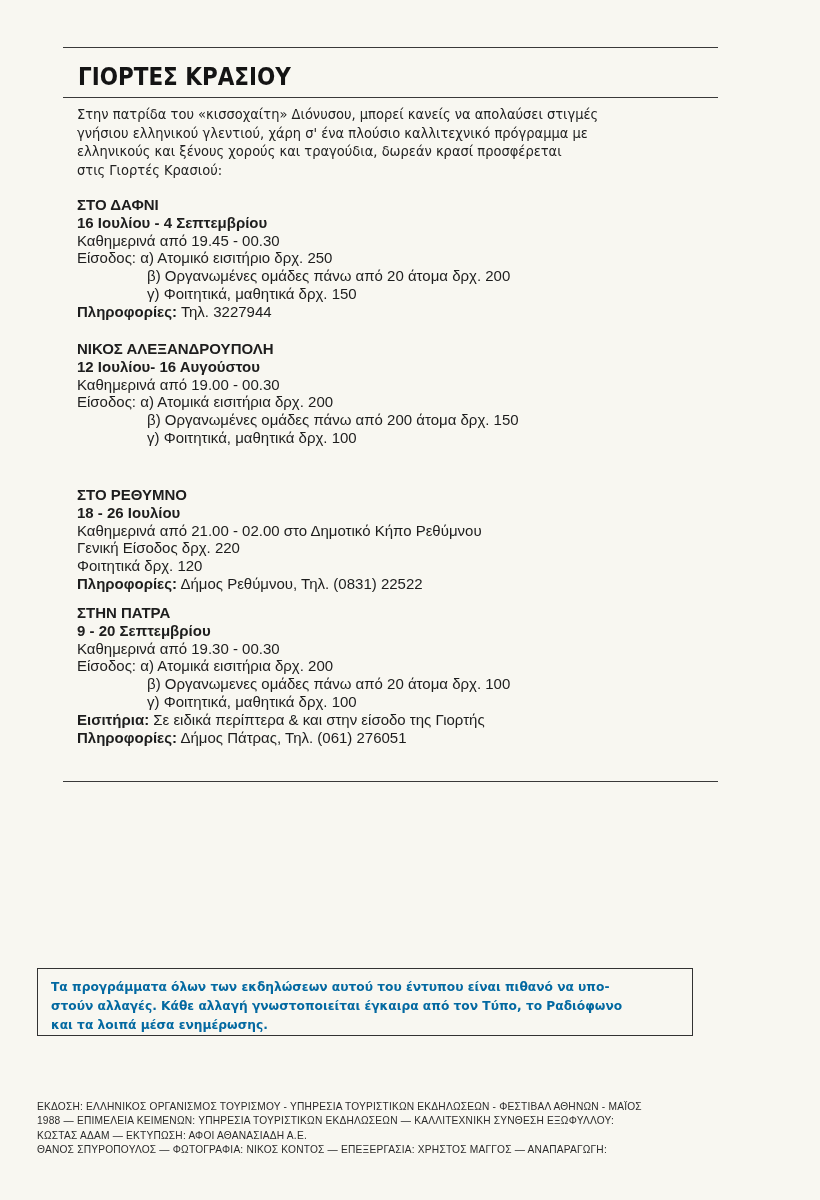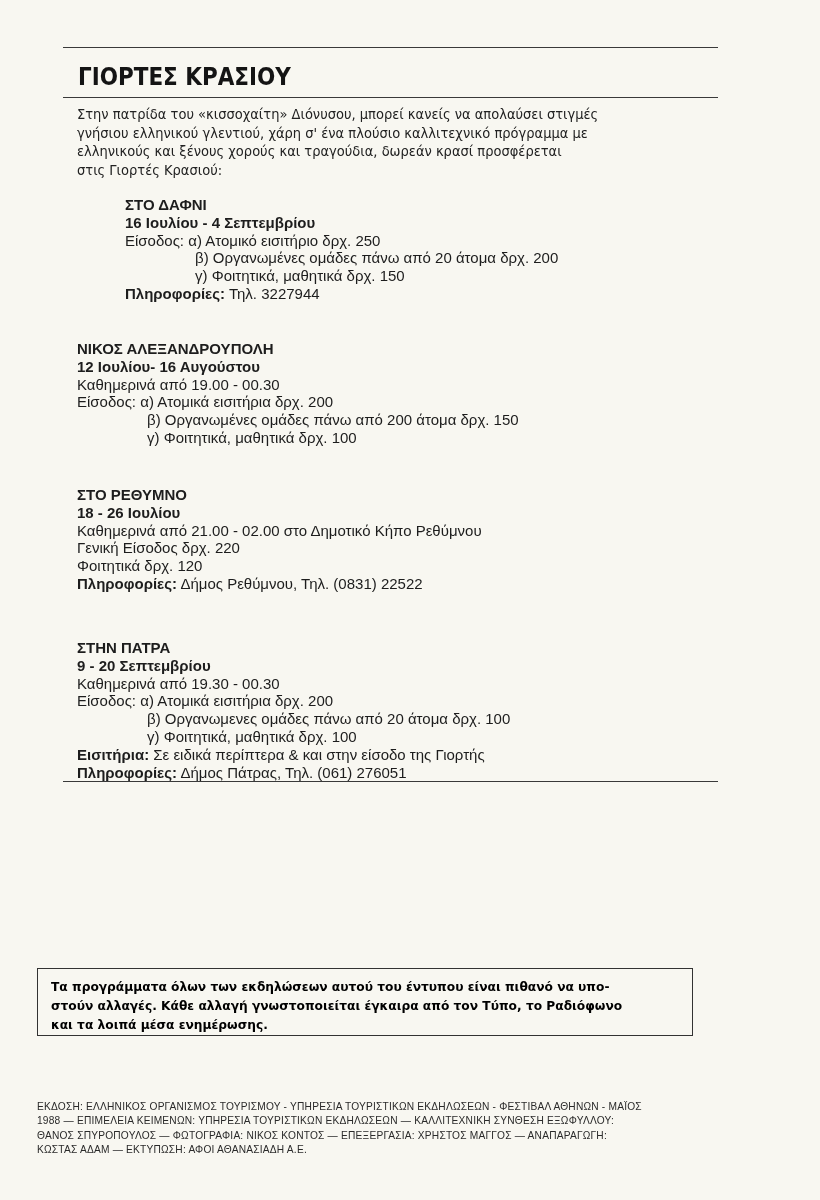--- a/index.html
+++ b/index.html
@@ -22,27 +22,27 @@
   .intro {
     position:absolute; left:77px; top:105px; width:620px;
     font-size:14.5px; line-height:18.5px; color:#222;
     font-family:"DejaVu Sans", sans-serif; transform:scaleX(0.9); transform-origin:left top;
   }
   .intro div { white-space:nowrap; }
   .venue { position:absolute; left:77px; font-size:15px; line-height:17.8px; color:#1d1d1d; }
   .venue .l { white-space:nowrap; }
   .venue .b { font-weight:bold; }
   .venue .ind { padding-left:70px; }
-  .v1 { top:196px;margin-left:48px; } .v2 { top:340px; } .v3 { top:486px; } .v4 { top:639px; }
+  .v1 { top:196px; } .v2 { top:340px; } .v3 { top:486px; } .v4 { top:604px; }
   .notice {
     position:absolute; left:37px; top:968px; width:656px; height:68px;
     border:1.5px solid #333; box-sizing:border-box;
     padding:8px 10px 0 13px;
     font-family:"DejaVu Sans", sans-serif; font-weight:bold; font-size:13px; line-height:19px;
-    color:#000000;
+    color:#0369a1;
   }
   .notice div { white-space:nowrap; transform:scaleX(0.94); transform-origin:left; }
   .credits {
     position:absolute; left:37px; top:1100px; width:700px;
     font-size:10.2px; line-height:14.3px; color:#2a2a2a; letter-spacing:0.2px;
   }
   .credits div { white-space:nowrap; }
 </style>
 </head>
 <body>
@@ -54,20 +54,21 @@
 <div class="intro">
   <div>Στην πατρίδα του «κισσοχαίτη» Διόνυσου, μπορεί κανείς να απολαύσει στιγμές</div>
   <div>γνήσιου ελληνικού γλεντιού, χάρη σ' ένα πλούσιο καλλιτεχνικό πρόγραμμα με</div>
   <div>ελληνικούς και ξένους χορούς και τραγούδια, δωρεάν κρασί προσφέρεται</div>
   <div>στις Γιορτές Κρασιού:</div>
 </div>
 
 <div class="venue v1">
   <div class="l b">ΣΤΟ ΔΑΦΝΙ</div>
   <div class="l b">16 Ιουλίου - 4 Σεπτεμβρίου</div>
+  <div class="l">Καθημερινά από 19.45 - 00.30</div>
   <div class="l"><span>Είσοδος:</span> <span>α) Ατομικό εισιτήριο δρχ. 250</span></div>
   <div class="l ind">β) Οργανωμένες ομάδες πάνω από 20 άτομα δρχ. 200</div>
   <div class="l ind">γ) Φοιτητικά, μαθητικά δρχ. 150</div>
   <div class="l"><span class="b">Πληροφορίες:</span> <span>Τηλ. 3227944</span></div>
 </div>
 
 <div class="venue v2">
   <div class="l b">ΝΙΚΟΣ ΑΛΕΞΑΝΔΡΟΥΠΟΛΗ</div>
   <div class="l b">12 Ιουλίου- 16 Αυγούστου</div>
   <div class="l">Καθημερινά από 19.00 - 00.30</div>
@@ -100,15 +101,15 @@
 
 <div class="notice">
   <div>Τα προγράμματα όλων των εκδηλώσεων αυτού του έντυπου είναι πιθανό να υπο-</div>
   <div>στούν αλλαγές. Κάθε αλλαγή γνωστοποιείται έγκαιρα από τον Τύπο, το Ραδιόφωνο</div>
   <div>και τα λοιπά μέσα ενημέρωσης.</div>
 </div>
 
 <div class="credits">
   <div>ΕΚΔΟΣΗ: ΕΛΛΗΝΙΚΟΣ ΟΡΓΑΝΙΣΜΟΣ ΤΟΥΡΙΣΜΟΥ - ΥΠΗΡΕΣΙΑ ΤΟΥΡΙΣΤΙΚΩΝ ΕΚΔΗΛΩΣΕΩΝ - ΦΕΣΤΙΒΑΛ ΑΘΗΝΩΝ - ΜΑΪΟΣ</div>
   <div>1988 — ΕΠΙΜΕΛΕΙΑ ΚΕΙΜΕΝΩΝ: ΥΠΗΡΕΣΙΑ ΤΟΥΡΙΣΤΙΚΩΝ ΕΚΔΗΛΩΣΕΩΝ — ΚΑΛΛΙΤΕΧΝΙΚΗ ΣΥΝΘΕΣΗ ΕΞΩΦΥΛΛΟΥ:</div>
+  <div>ΚΩΣΤΑΣ ΑΔΑΜ — ΕΚΤΥΠΩΣΗ: ΑΦΟΙ ΑΘΑΝΑΣΙΑΔΗ Α.Ε.</div>
   <div>ΘΑΝΟΣ ΣΠΥΡΟΠΟΥΛΟΣ — ΦΩΤΟΓΡΑΦΙΑ: ΝΙΚΟΣ ΚΟΝΤΟΣ — ΕΠΕΞΕΡΓΑΣΙΑ: ΧΡΗΣΤΟΣ ΜΑΓΓΟΣ — ΑΝΑΠΑΡΑΓΩΓΗ:</div>
-  <div>ΚΩΣΤΑΣ ΑΔΑΜ — ΕΚΤΥΠΩΣΗ: ΑΦΟΙ ΑΘΑΝΑΣΙΑΔΗ Α.Ε.</div>
 </div>
 
 </body></html>

